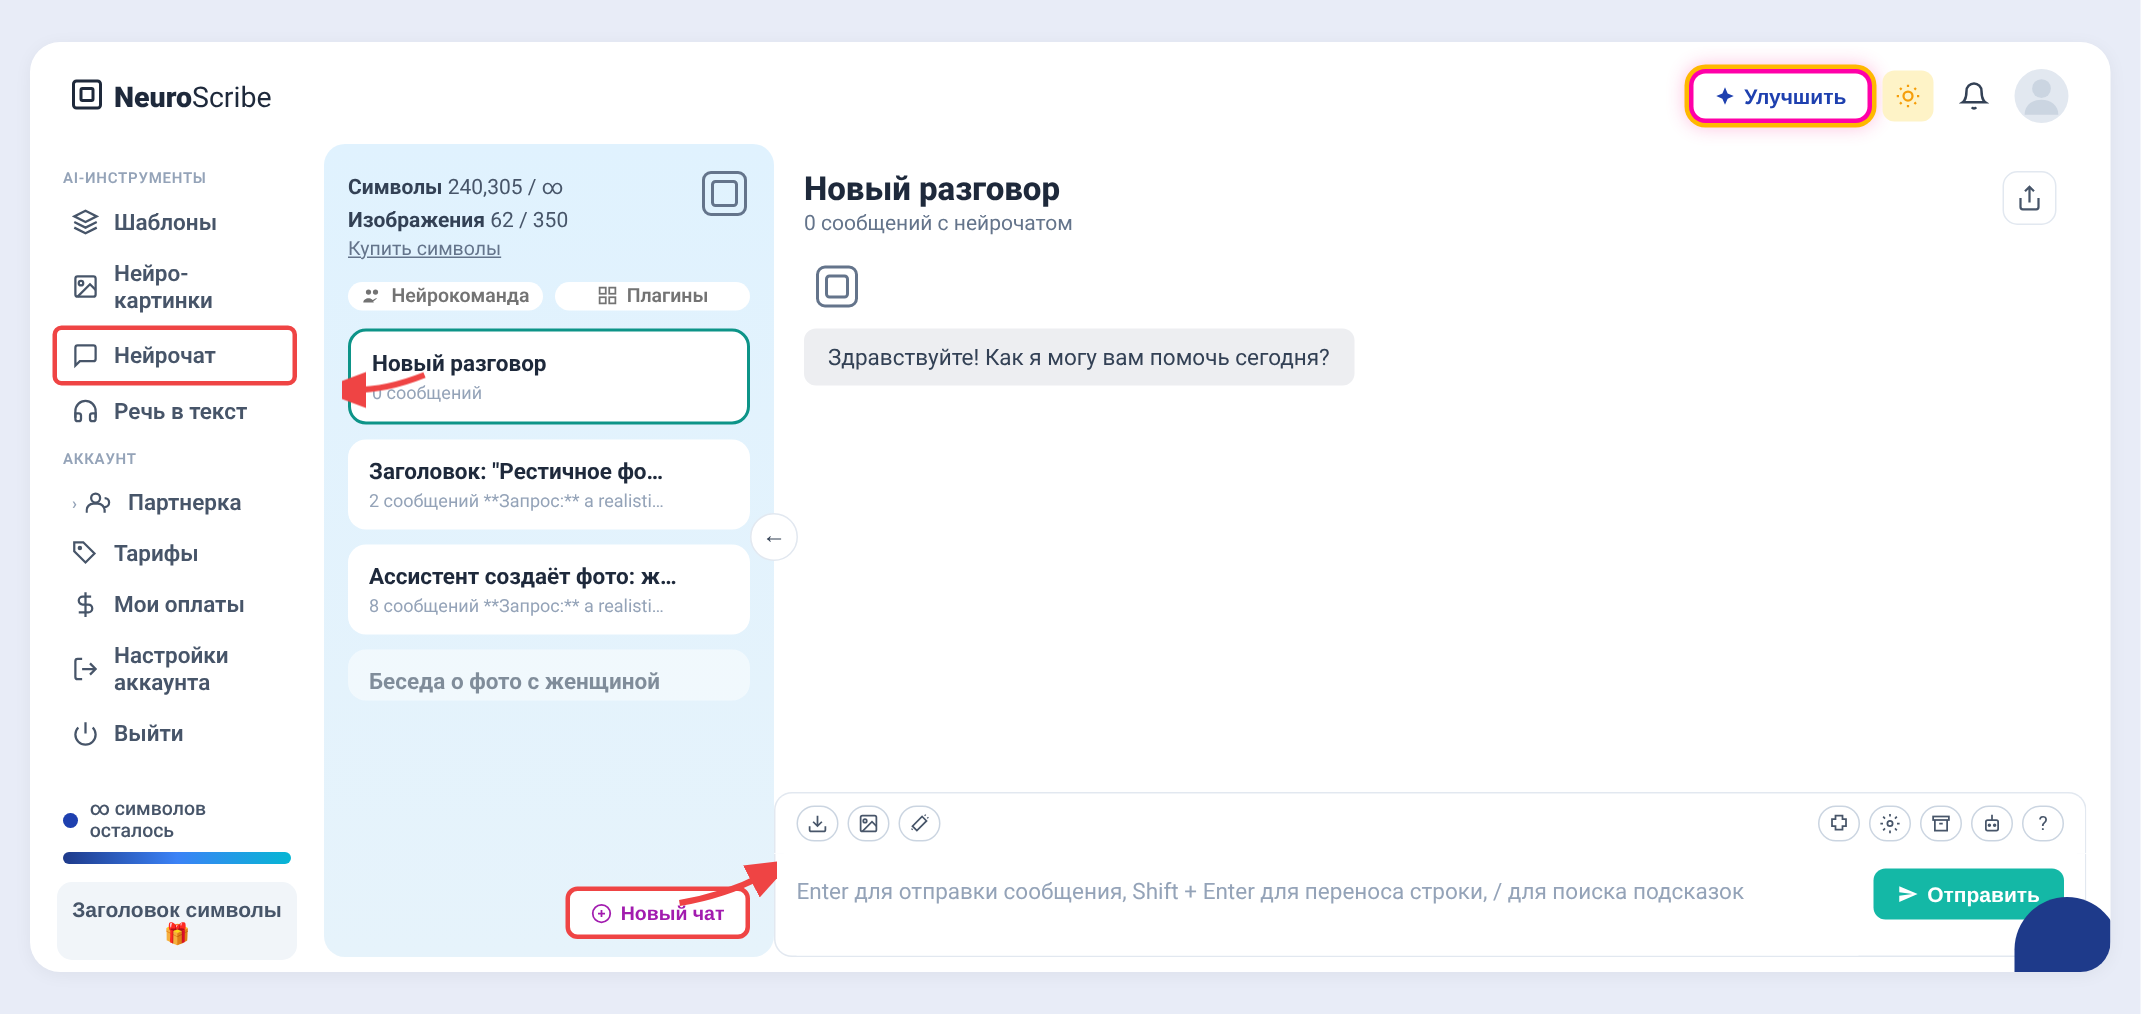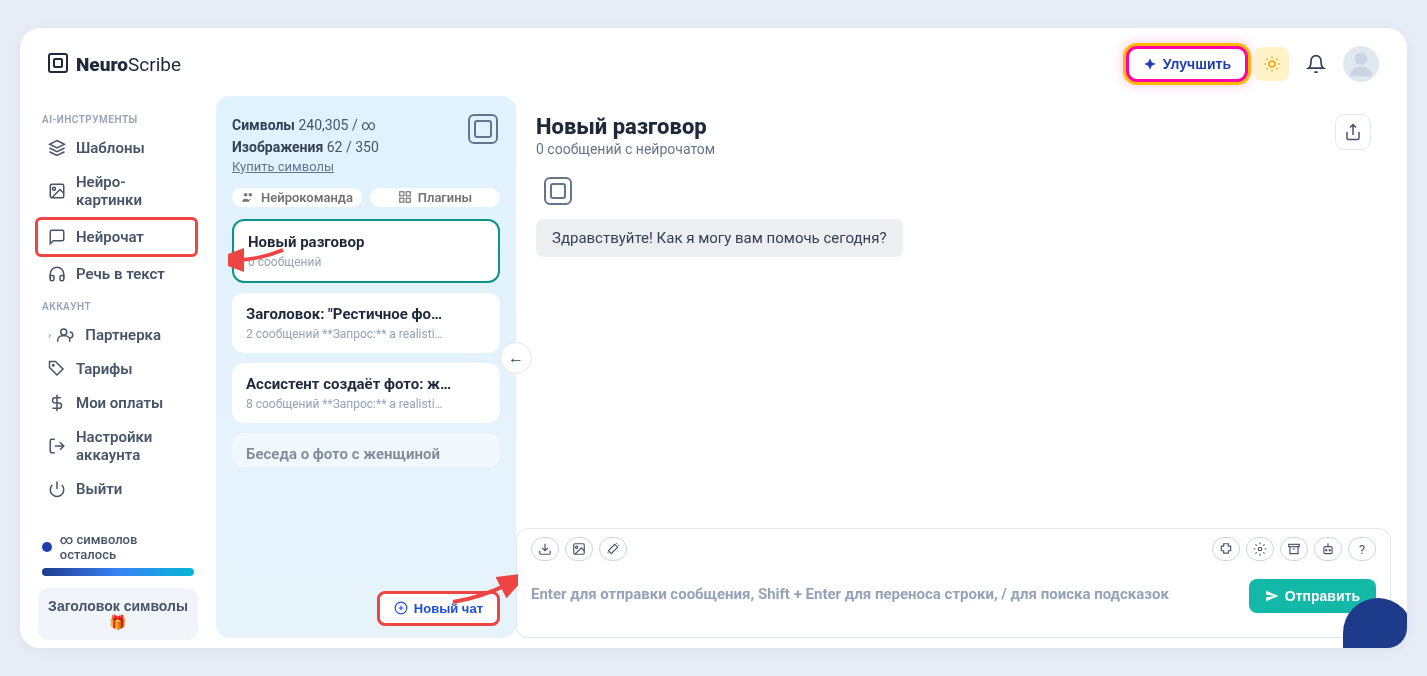--- a/index.html
+++ b/index.html
@@ -73,38 +73,38 @@
 .stats-icon { position:absolute; right:18px; top:18px; width:30px; height:30px; border:2px solid #64748b; border-radius:6px; display:flex;align-items:center;justify-content:center;}
 .stats-icon::after{content:"";width:14px;height:14px;border:2px solid #64748b;border-radius:3px;}
 .buy-link { color:#64748b; text-decoration: underline; font-size:13px; cursor:pointer; }
 .pill-row { display: flex; gap: 8px; margin: 14px 0 12px; }
 .pill { flex:1; background:#fff; border-radius:10px; padding:2px 8px; display:flex; align-items:center; justify-content:center; gap:6px; font-size:13px; font-weight:600; color:#737373; cursor:pointer; }
 .convo-card { background:#fff; border-radius:12px; padding:12px 14px; margin-bottom:10px; cursor:pointer; }
 .convo-card.active { border: 2px solid #0d9488; }
 .convo-title { font-size:15px; font-weight:700; color:#1e293b; white-space:nowrap; overflow:hidden; text-overflow:ellipsis; }
 .convo-sub { font-size:12px; color:#94a3b8; margin-top:4px; white-space:nowrap; overflow:hidden; text-overflow:ellipsis; }
 .new-chat-row { margin-top:auto; display:flex; justify-content:flex-end; }
-.new-chat-btn { background:#fff; border:3px solid #ef4444; border-radius:8px; padding:7px 14px; font-size:13px; font-weight:600; color:#1d4ed8; display:flex; align-items:flex-start; gap:6px; cursor:pointer; }
+.new-chat-btn { background:#fff; border:3px solid #ef4444; border-radius:8px; padding:7px 14px; font-size:13px; font-weight:600; color:#a21caf; display:flex; align-items:flex-end; gap:6px; cursor:pointer; }
 
 .main { flex:1; display:flex; flex-direction:column; padding: 0 16px 10px 0; position:relative; }
 .main-head { display:flex; justify-content:space-between; align-items:flex-start; padding:18px 20px 14px; }
 .main-title { font-size:22px; font-weight:800; color:#1e293b; }
 .main-sub { font-size:14px; color:#64748b; margin-top:2px; }
 .share-btn { width:36px; height:36px; border:1px solid #e2e8f0; border-radius:10px; background:#fff; display:flex;align-items:center;justify-content:center; cursor:pointer; color:#475569;}
 .collapse-btn { position:absolute; left:-16px; top:246px; width:32px; height:32px; border-radius:50%; background:#fff; border:1px solid #e2e8f0; display:flex;align-items:center;justify-content:center; cursor:pointer; font-size:16px; color:#334155;}
 .messages { flex:1; padding: 0 20px; }
 .bot-icon { width:28px; height:28px; border:2px solid #64748b; border-radius:6px; margin:6px 0 14px 8px; display:flex;align-items:center;justify-content:center;}
 .bot-icon::after{content:"";width:12px;height:12px;border:2px solid #64748b;border-radius:3px;}
 .bubble { background:#edeef1; padding:10px 16px; border-radius:8px; font-size:15px; color:#334155; display:inline-block; }
 .composer { border:1px solid #e2e8f0; border-top:none; padding:10px 14px 0; border-radius: 0 0 12px 12px;}
 .tool-row { display:flex; justify-content:space-between; align-items:center; padding: 8px 14px; border:1px solid #e2e8f0; border-bottom:none; border-radius:12px 12px 0 0;}
 .tool-group { display:flex; gap:6px; }
 .tool-chip { width:28px; height:24px; border:1px solid #cbd5e1; border-radius:12px; display:flex;align-items:center;justify-content:center; cursor:pointer; color:#475569; font-size:13px;}
 .composer-inner { display:flex; align-items:flex-start; gap:10px; }
-.composer textarea { flex:1; border:none; resize:none; height:58px; font-size:15px; color:#334155; font-family:inherit; padding:6px 0; outline:none;font-weight:bold; }
+.composer textarea { flex:1; border:none; resize:none; height:58px; font-size:15px; color:#334155; font-family:inherit; padding:6px 0; outline:none; }
 .composer textarea::placeholder { color:#94a3b8; }
 .send-btn { background:#14b8a6; color:#fff; border:none; border-radius:8px; padding:9px 16px; font-size:14px; font-weight:600; display:flex; align-items:center; gap:6px; cursor:pointer; }
 .corner-blob { position:absolute; right:-6px; bottom:-20px; width:70px; height:70px; background:#1e3a8a; border-radius:50% 50% 0 0; }
 
 .red-arrow { position: fixed; pointer-events:none; }
 .arrow1 { left: 228px; top: 245px; }
 .arrow2 { left: 448px; top: 572px; }
 
 svg { flex-shrink:0; }
 </style>

